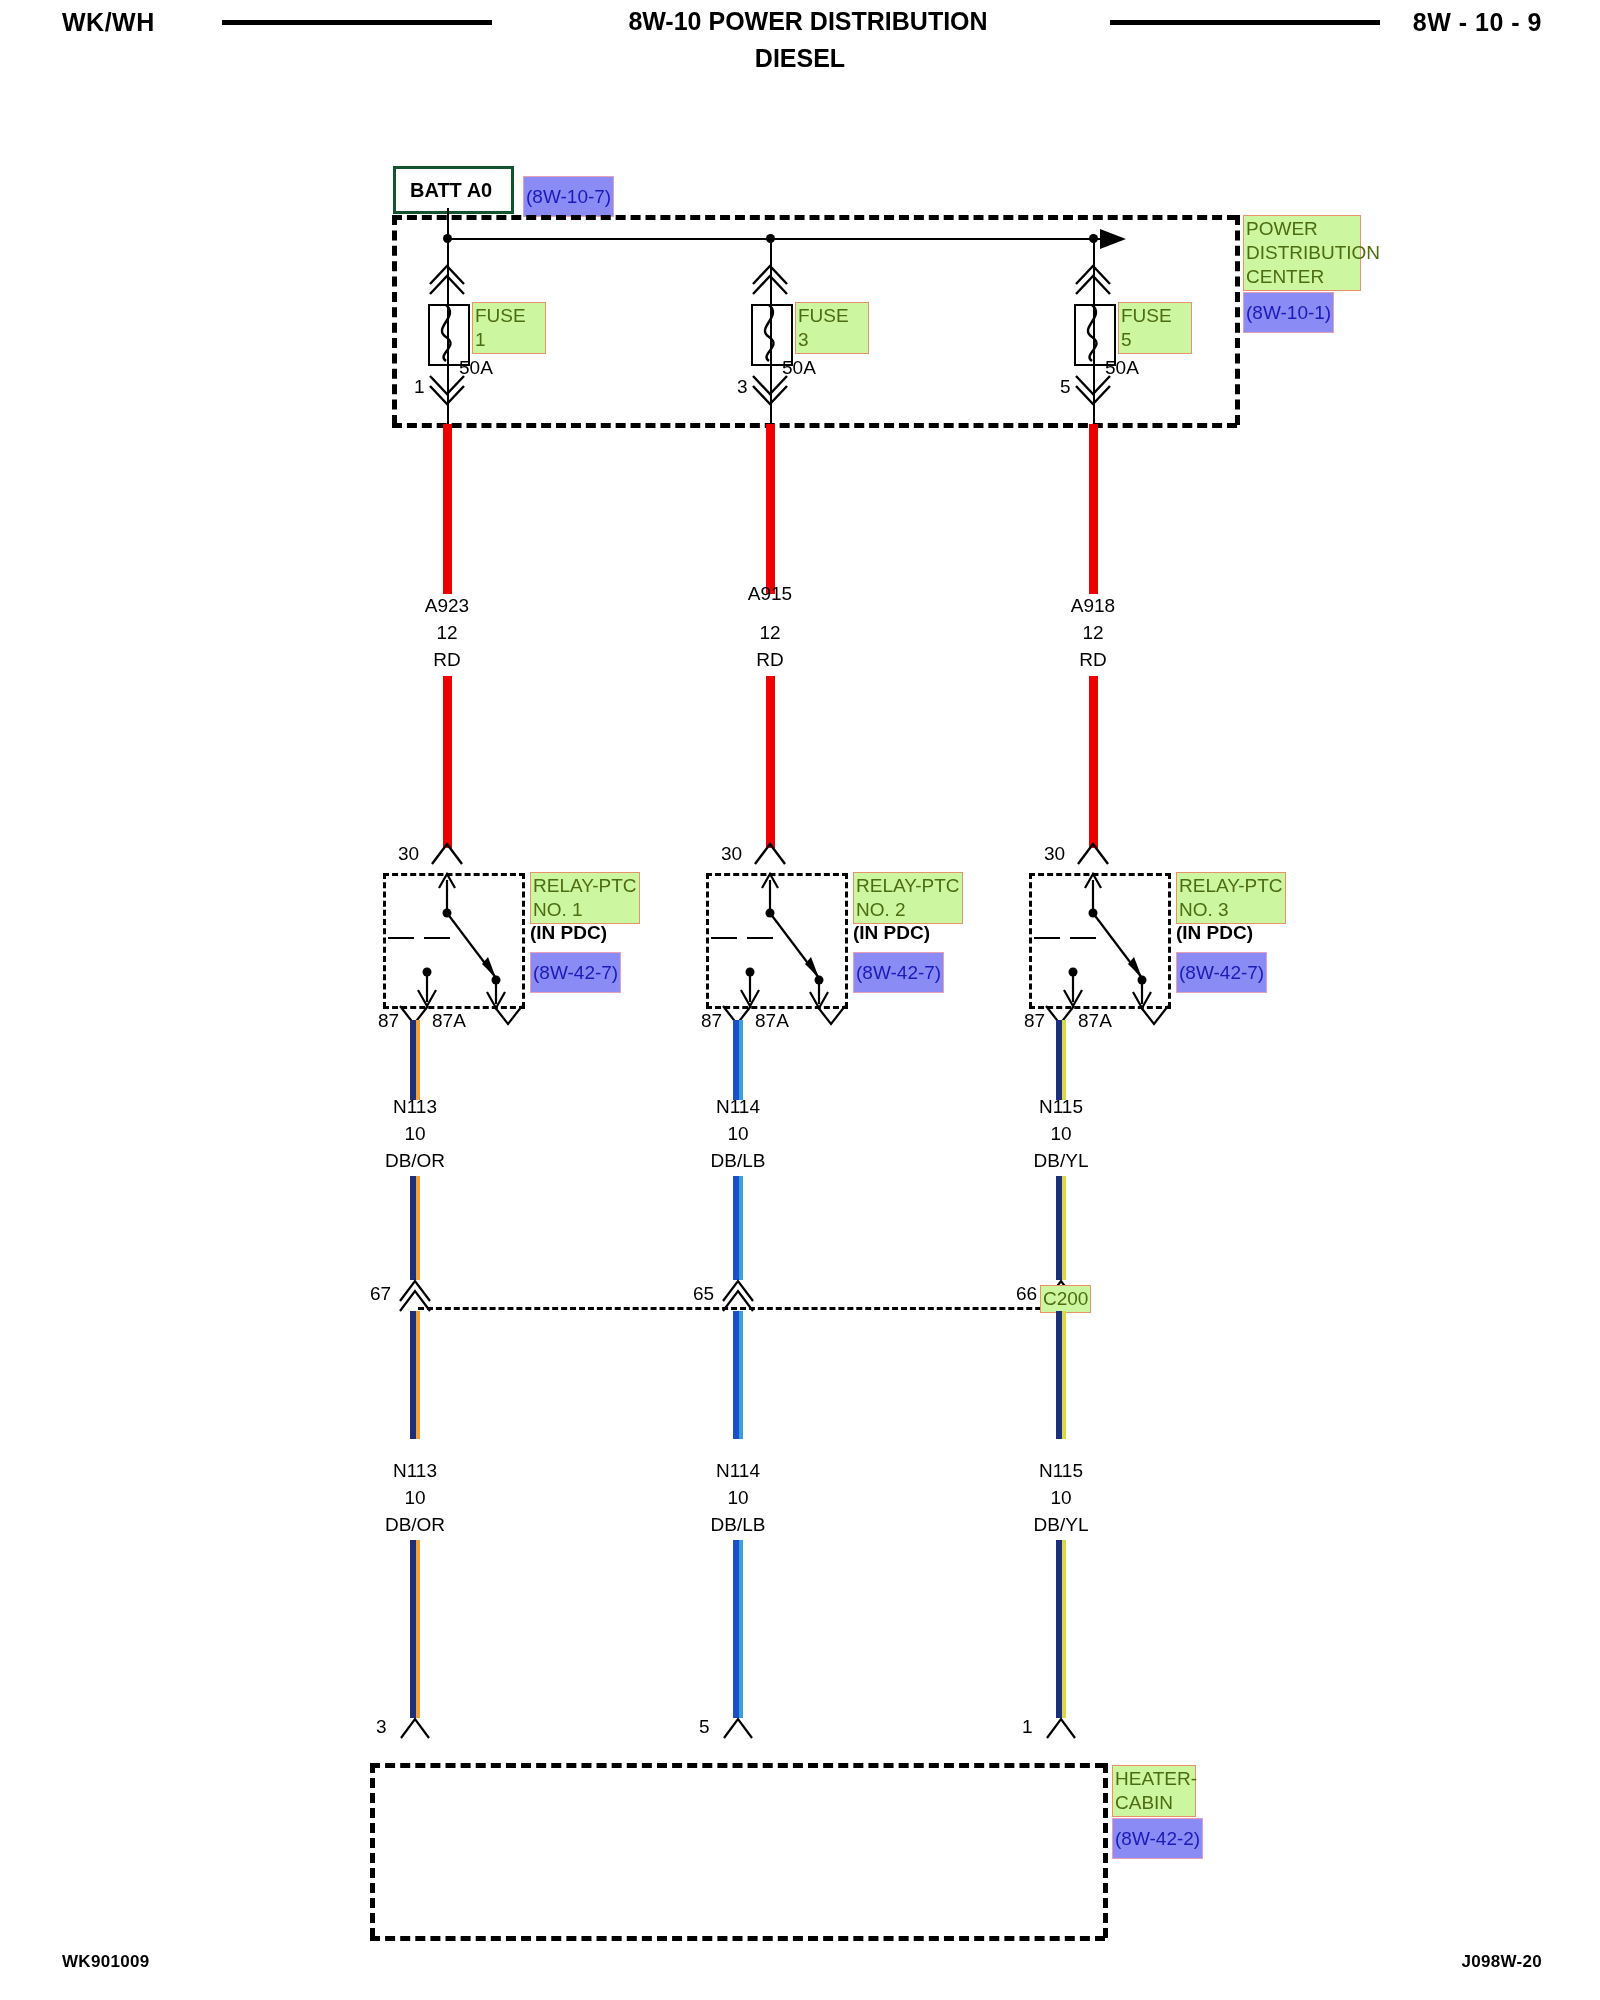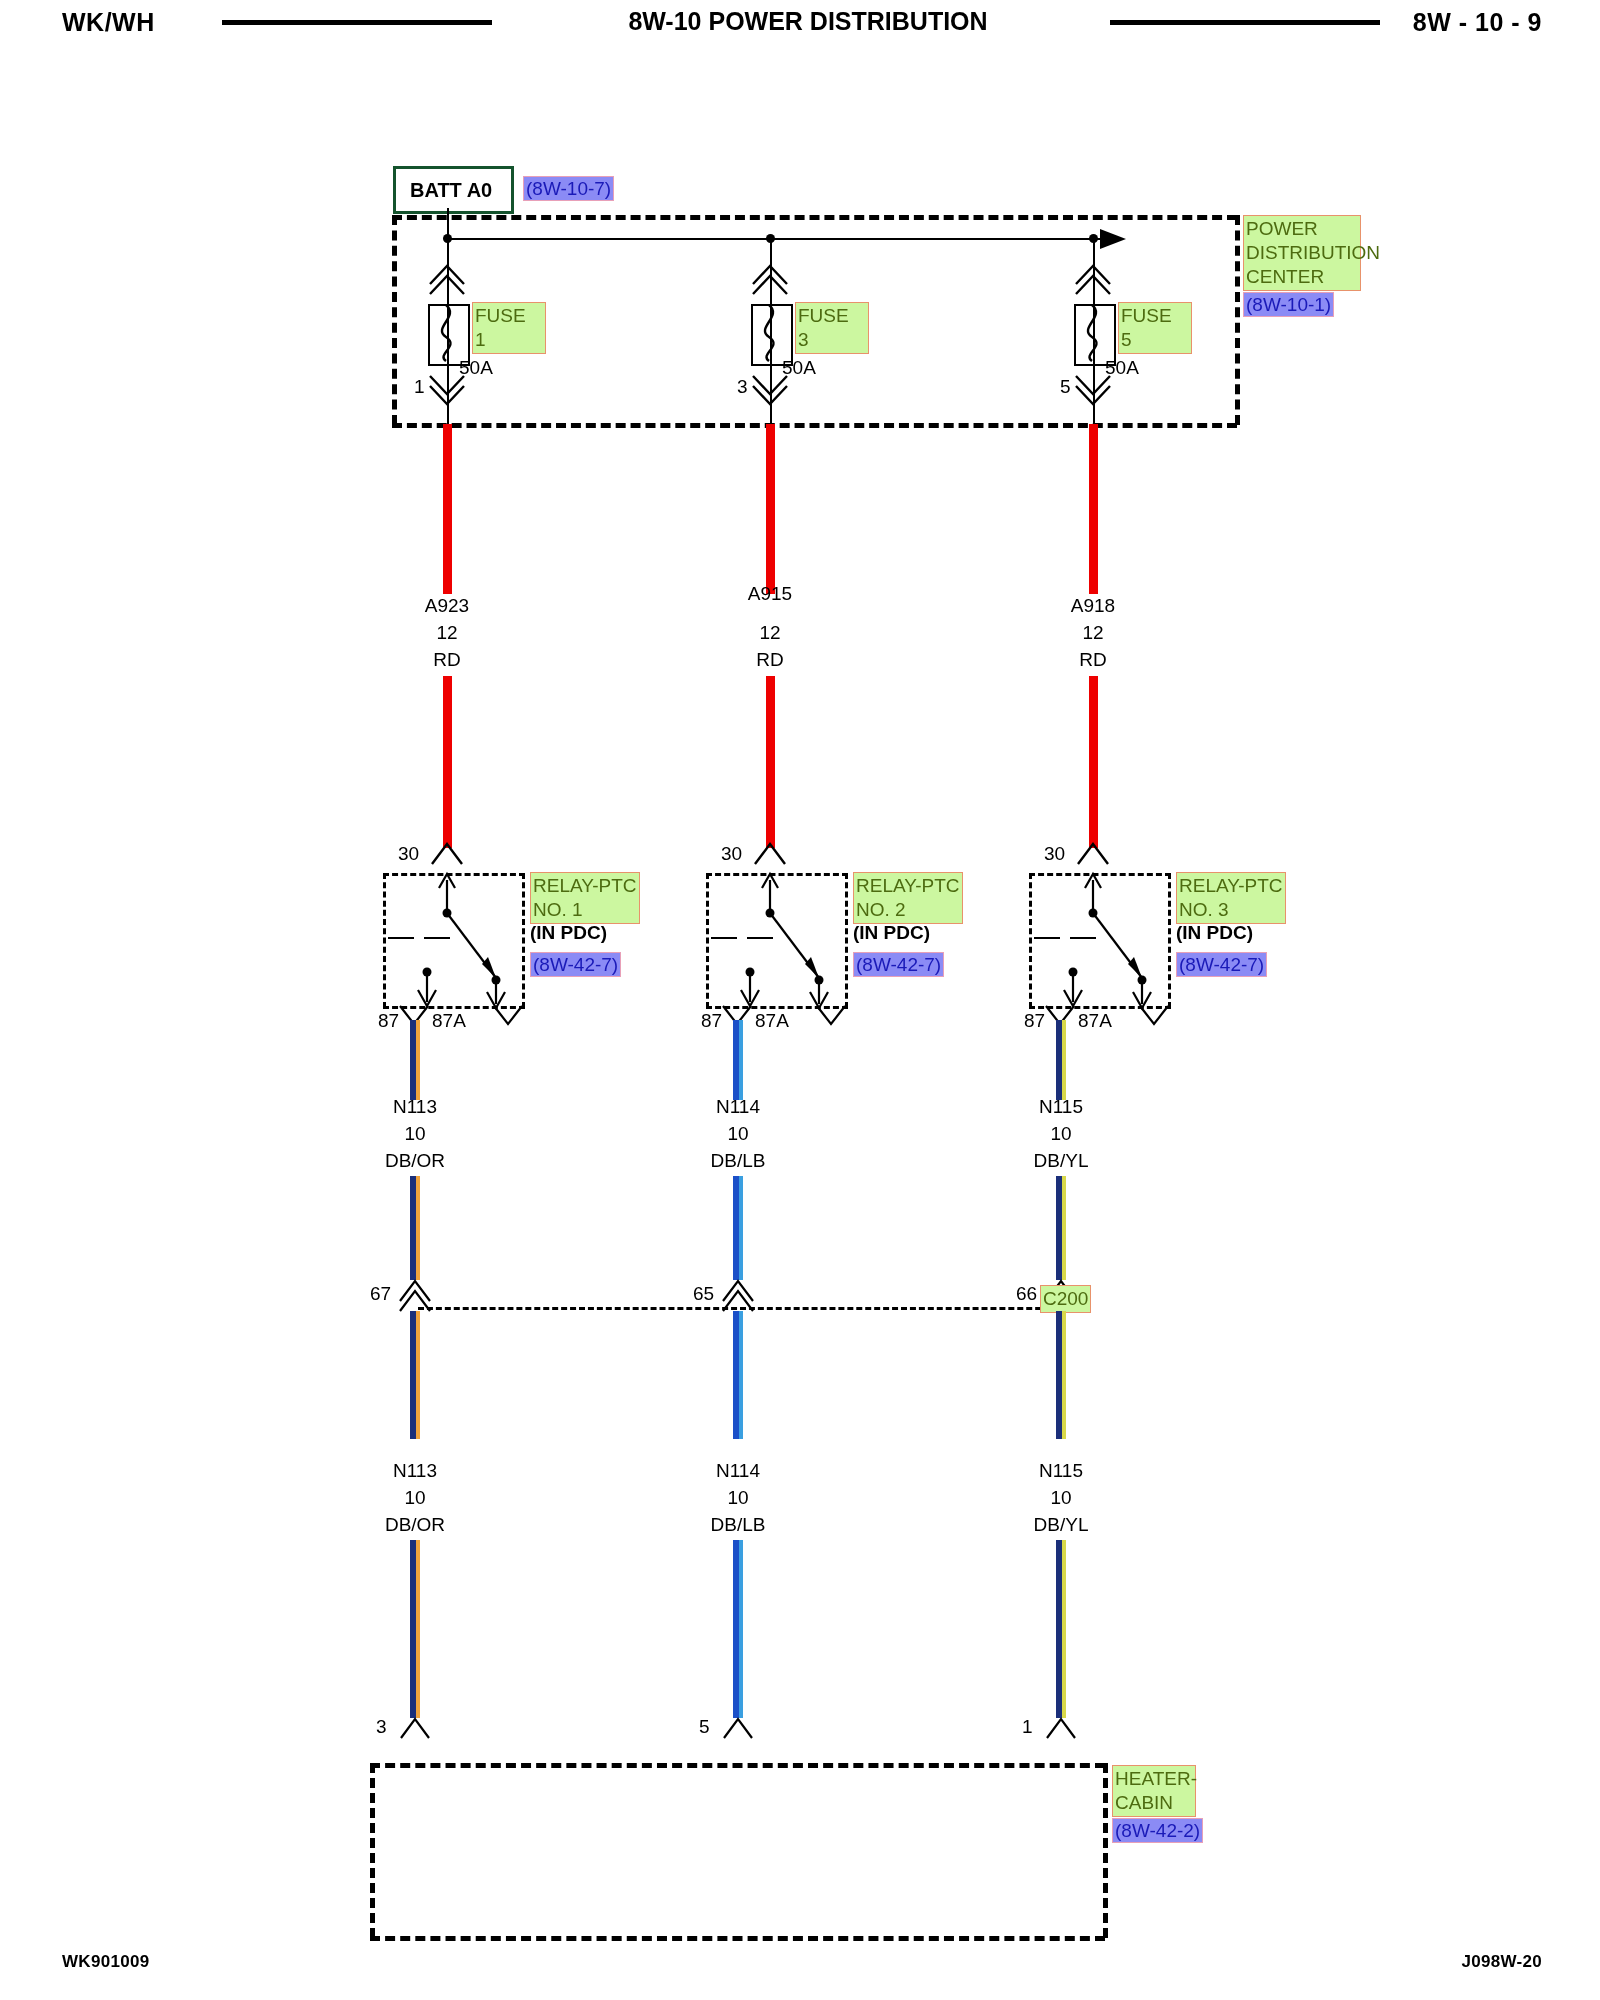--- a/index.html
+++ b/index.html
@@ -33,21 +33,21 @@
   .dash-v-thin{position:absolute;width:0;border-left:3px dashed #000;}
 
   
   .t{position:absolute;font-size:19px;white-space:nowrap;}
   .t.c{transform:translateX(-50%);text-align:center;}
 
   
   .chip-green{position:absolute;background:#ccf7a0;border:1px solid #e8926b;
               color:#4d6b10;font-size:19px;line-height:24px;padding:1px 2px;white-space:nowrap;}
   .chip-purple{position:absolute;background:#8b8bf5;border:1px solid #e8a0b8;
-               color:#1a1ab8;font-size:19px;line-height:23px;padding:0 2px;white-space:nowrap;}
+               color:#1a1ab8;font-size:19px;line-height:23px;padding:8px 2px;white-space:nowrap;}
   .chip-plain{position:absolute;font-size:19px;font-weight:bold;color:#000;white-space:nowrap;}
 
   
   .batt-box{position:absolute;border:3px solid #14532d;background:#fff;
             display:flex;align-items:center;justify-content:flex-start;}
   .batt-box span{font-size:20px;font-weight:bold;padding-left:14px;}
 
   
   .fuse-body{position:absolute;border:2px solid #000;background:#fff;}
 
@@ -57,20 +57,21 @@
   svg{position:absolute;overflow:visible;}
 </style>
 </head>
 <body>
 
 <div class="page">
 
   <div class="hdr-left">WK/WH</div>
   <div class="hdr-rule l"></div>
   <div class="hdr-title">8W-10 POWER DISTRIBUTION</div>
+  <div class="hdr-sub">DIESEL</div>
   <div class="hdr-rule r"></div>
   <div class="hdr-right">8W - 10 - 9</div>
 
   <div class="batt-box" style="left:393px;top:166px;width:115px;height:42px;">
     <span>BATT A0</span>
   </div>
   <div class="chip-purple" style="left:523px;top:176px;">(8W-10-7)</div>
 
   <div class="wire vline" style="left:447px;top:208px;height:30px;"></div>
 

